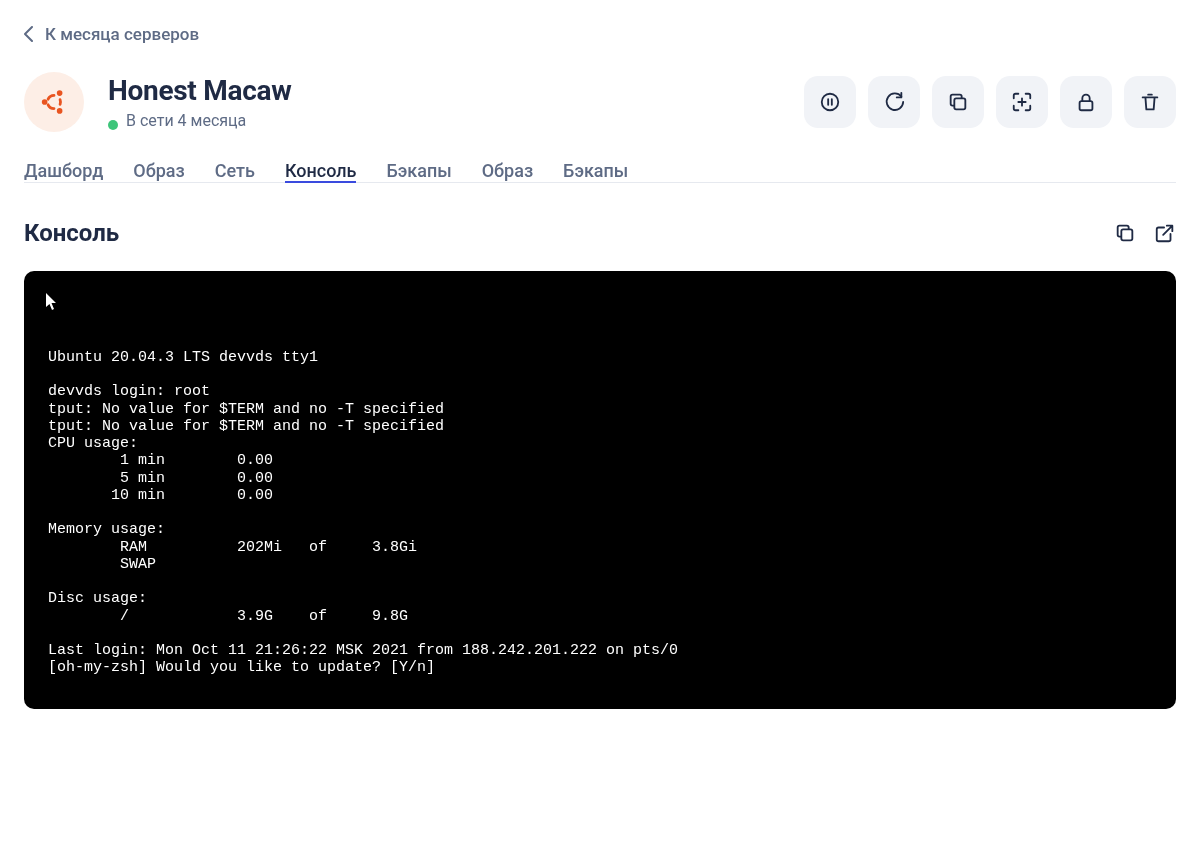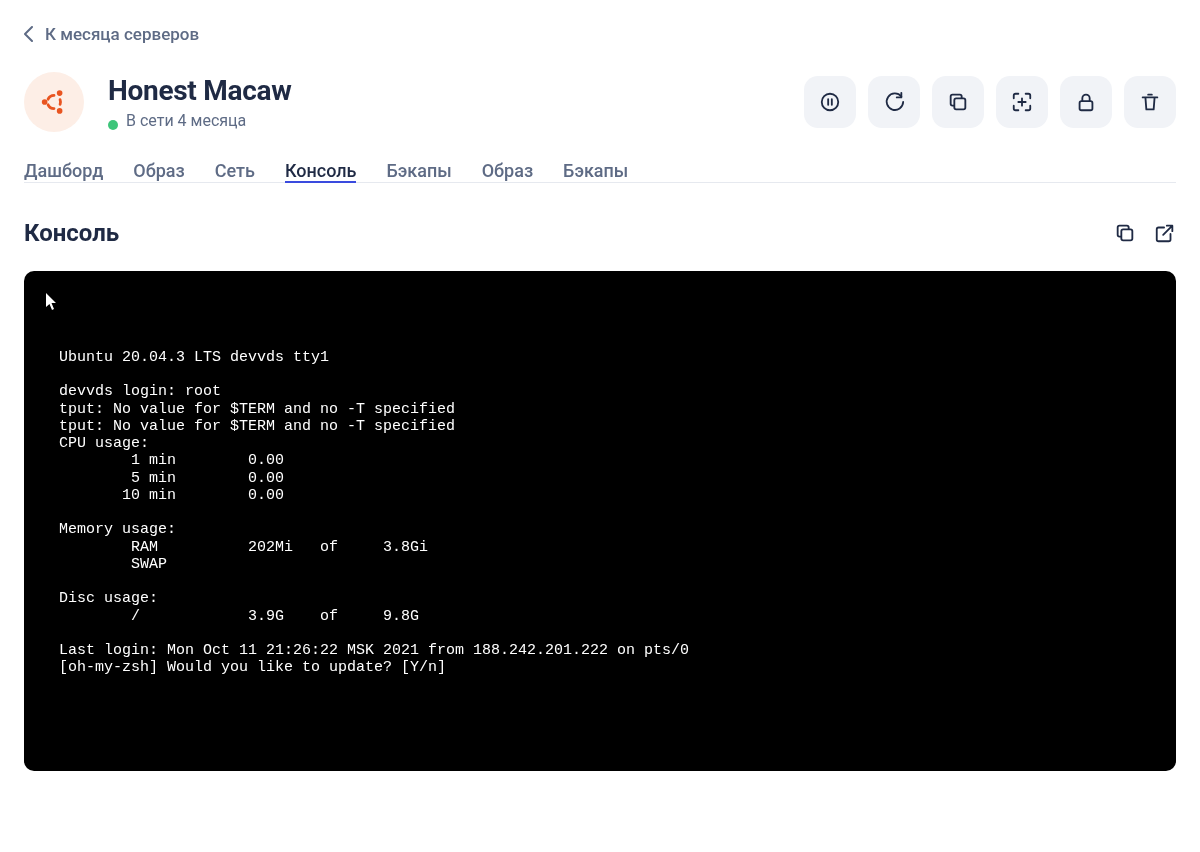--- a/index.html
+++ b/index.html
@@ -132,26 +132,26 @@
     align-items: center;
     justify-content: center;
   }
   .section-actions svg { width: 22px; height: 22px; }
 
   
   .terminal {
     background: #000000;
     color: #ffffff;
     border-radius: 10px;
-    padding: 26px 35px;
+    padding: 26px 24px;
     font-family: "Menlo", "Consolas", "Liberation Mono", monospace;
     font-size: 15px;
     line-height: 1.15;
     white-space: pre;
-    height: 500px;
+    height: 438px;
     overflow: hidden;
     position: relative;
   }
   .cursor-pointer {
     position: absolute;
     top: 22px;
     left: 22px;
   }
 </style>
 </head>

